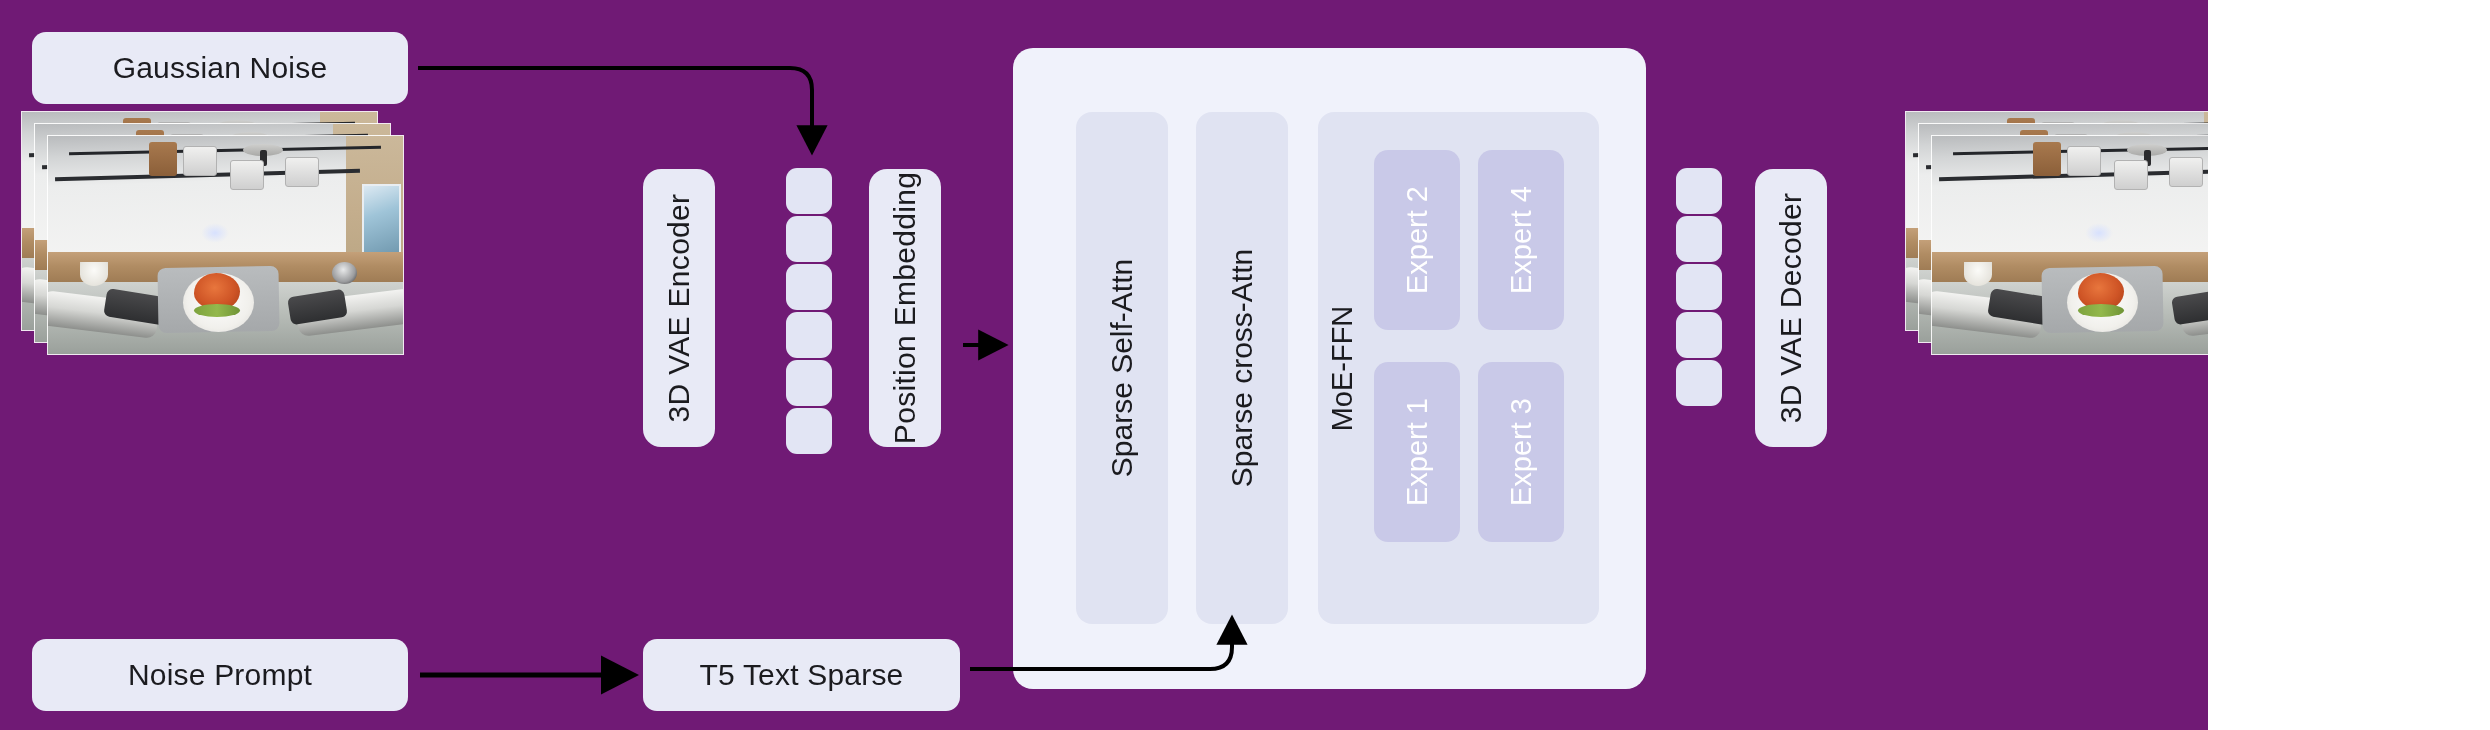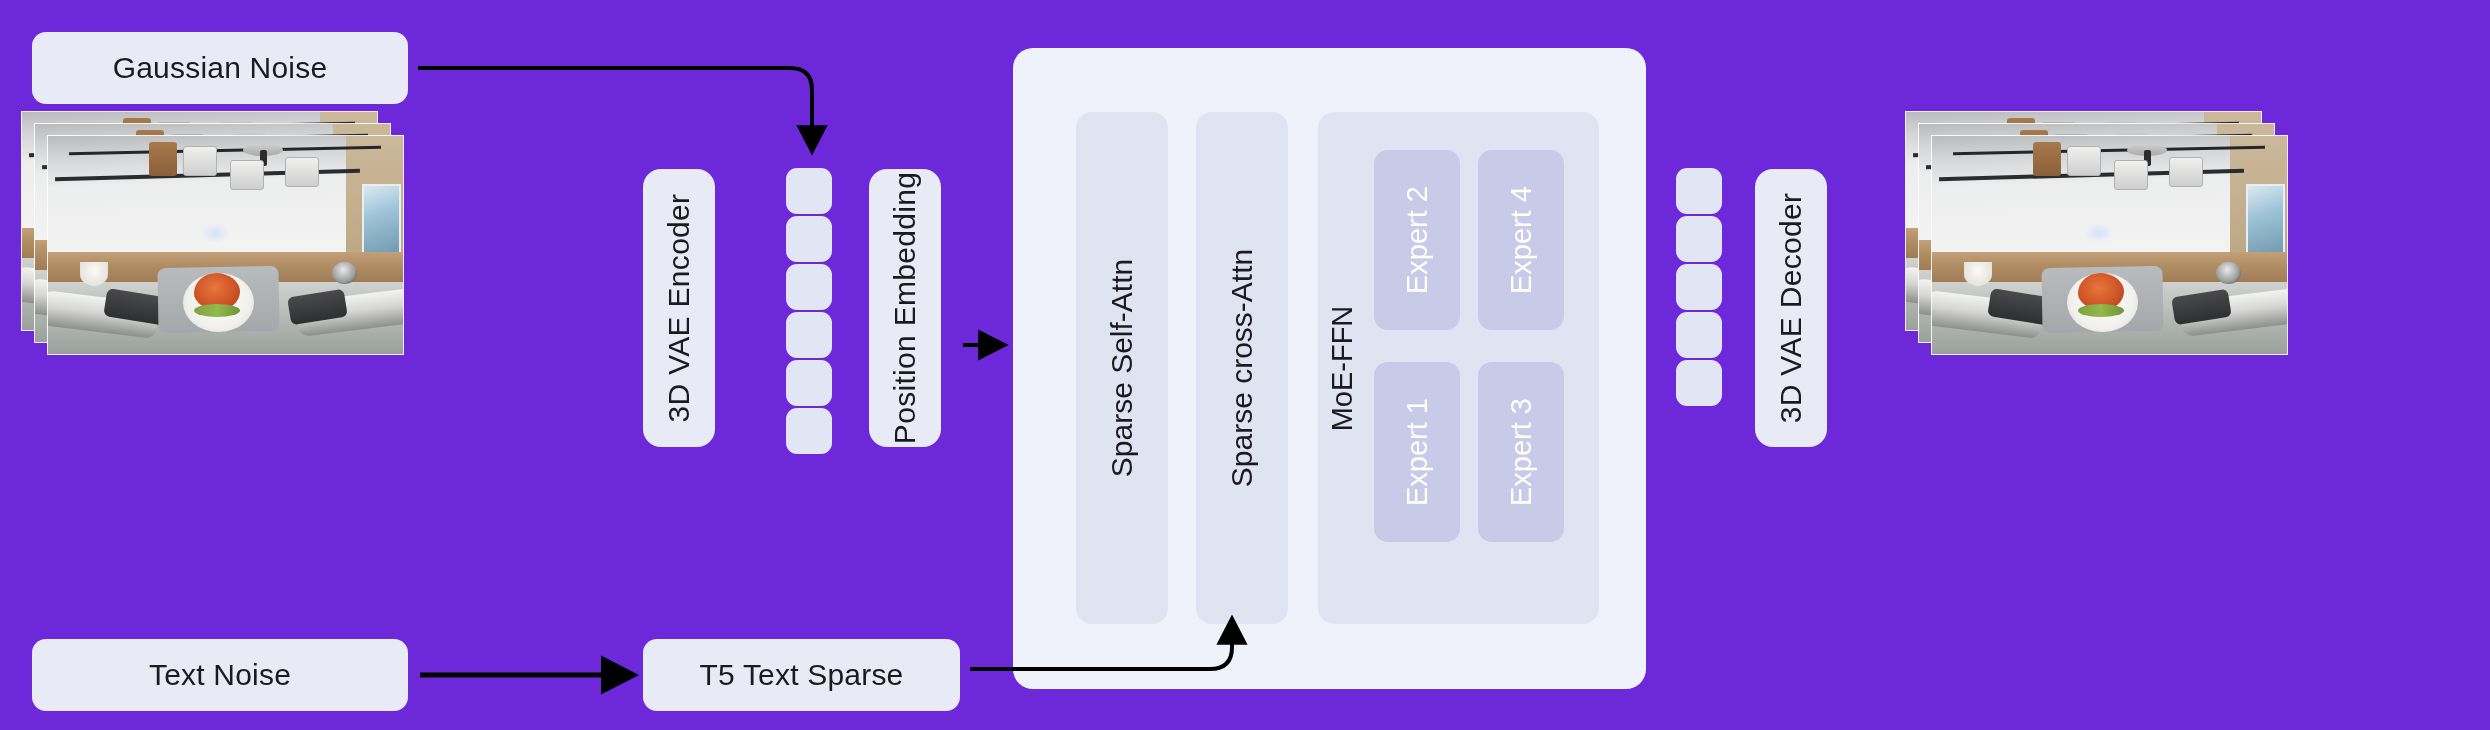--- a/index.html
+++ b/index.html
@@ -5,23 +5,23 @@
   html, body {
     margin: 0;
     padding: 0;
     background: #ffffff;
   }
   body {
     font-family: "Liberation Sans", sans-serif;
   }
   #canvas {
     position: relative;
-    width: 2490px;
+    width: 2208px;
     height: 730px;
-    background: #6d28d9;
+    background: #701a75;
     overflow: hidden;
   }
 
   
   .pill {
     position: absolute;
     background: #e8eaf6;
     border-radius: 14px;
     display: flex;
     align-items: center;
@@ -342,21 +342,21 @@
         <div class="sc-tray"></div>
           <div class="sc-plate"></div>
         <div class="sc-food"></div>
           <div class="sc-greens"></div>
       </div>
     </div>
   </div>
 
   <div class="pill pill-h" style="left:32px; top:32px; width:376px; height:72px;">Gaussian Noise</div>
 
-  <div class="pill pill-h" style="left:32px; top:639px; width:376px; height:72px;">Text Noise</div>
+  <div class="pill pill-h" style="left:32px; top:639px; width:376px; height:72px;">Noise Prompt</div>
 
   <div class="vlabel" style="left:643px; top:169px; width:72px; height:278px;">
     <span>3D VAE  Encoder</span>
   </div>
 
   <div class="tokencol" style="left:786px; top:168px; width:50px; height:282px;">
     <div class="token" style="left:0; top:0px;"></div>
     <div class="token" style="left:0; top:48px;"></div>
     <div class="token" style="left:0; top:96px;"></div>
     <div class="token" style="left:0; top:144px;"></div>

